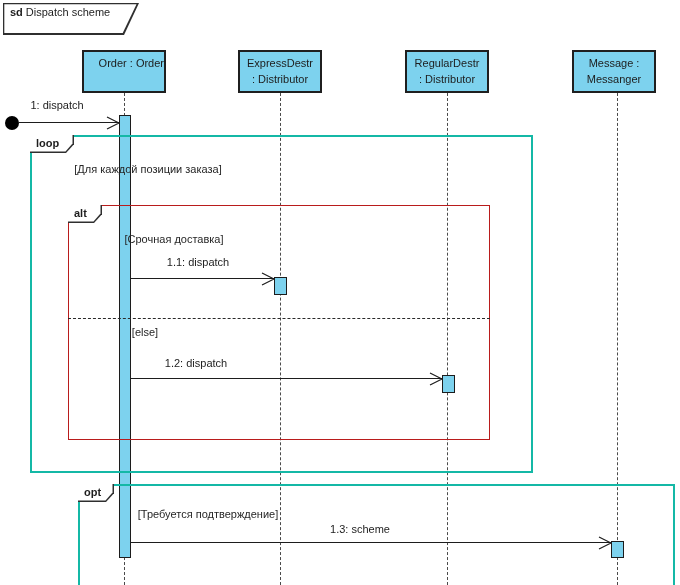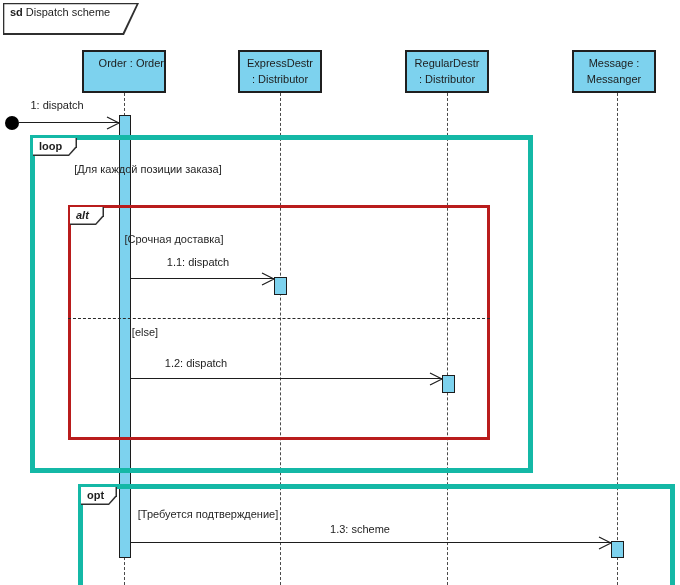--- a/index.html
+++ b/index.html
@@ -17,23 +17,23 @@
   
   .head { position:absolute; top:50px; width:84px; height:43px;
     background:var(--fill-blue,#7dd2ee); border:2px solid #1f1f1f; box-sizing:border-box;
     text-align:center; padding-top:3px; line-height:16px; z-index:2; }
 
   
   .act { position:absolute; background:var(--fill-blue,#7dd2ee);
     border:1.5px solid #1c1c1c; box-sizing:border-box; z-index:2; }
 
   
-  .frag { position:absolute; border:5px solid #14b8a6; box-sizing:border-box;
+  .frag { position:absolute; border:2px solid #14b8a6; box-sizing:border-box;
     background:transparent; z-index:3; }
-  .frag.thin { border:3px solid #b91c1c;font-style:italic; }
+  .frag.thin { border:1px solid #b91c1c; }
 
   .divider { position:absolute; height:0; border-top:1px dashed #2a2a2a; z-index:3; }
 
   
   .tab { position:absolute; left:-2px; top:-2px; z-index:4; }
   .frag.thin > .tab { left:-1px; top:-1px; }
   .tab-bg { position:absolute; left:0; top:0; right:0; bottom:0; background:#2f2f2f;
     clip-path:polygon(0 0,100% 0,100% 52%,calc(100% - 8px) 100%,0 100%); }
   .tab-fg { position:absolute; left:0; top:0; right:1.5px; bottom:1.5px; background:#ffffff;
     clip-path:polygon(0 0,100% 0,100% 52%,calc(100% - 7px) 100%,0 100%); }

